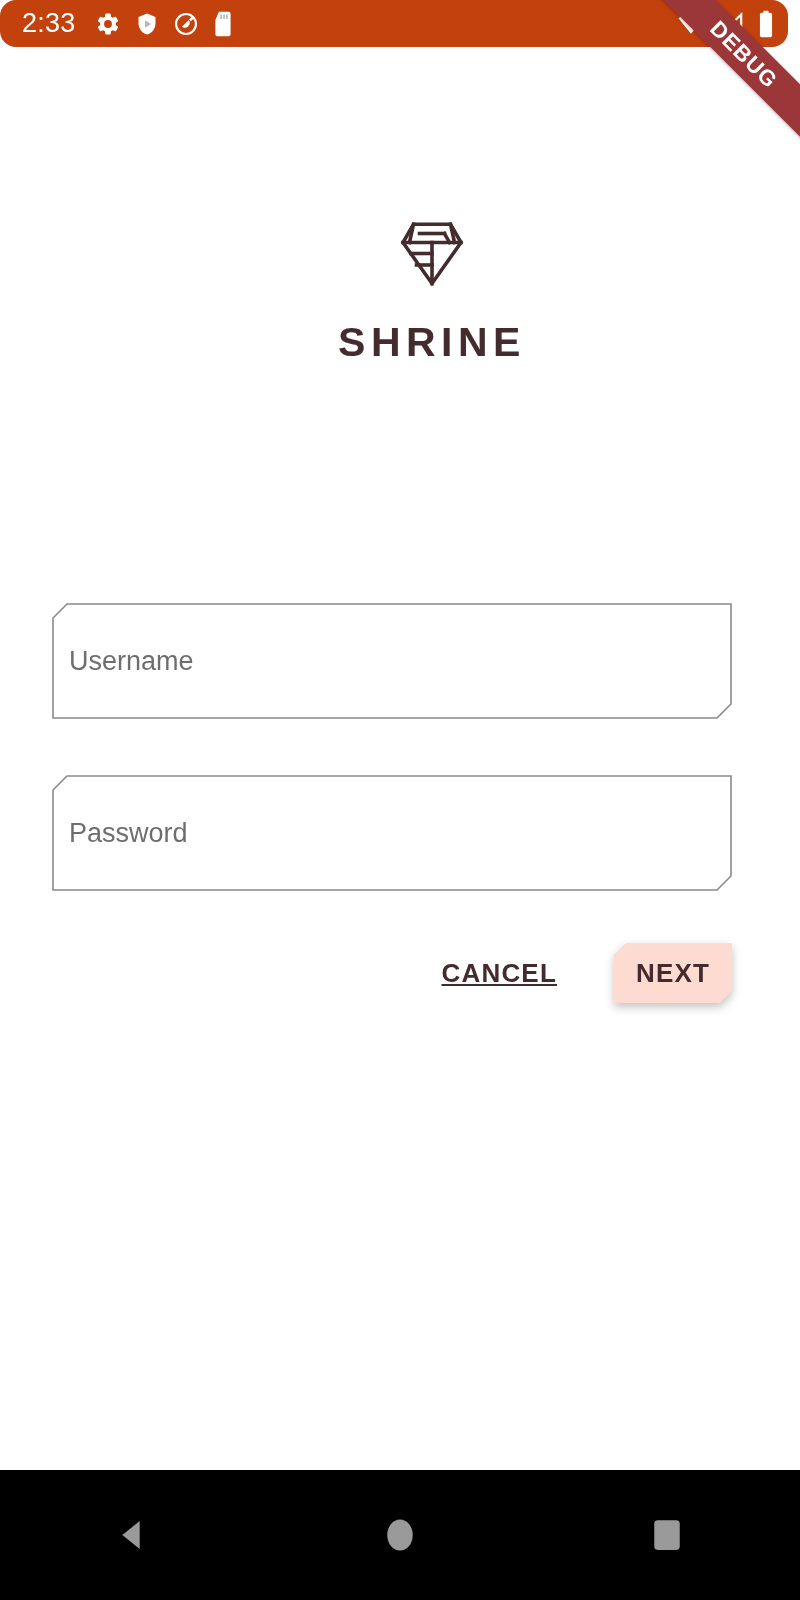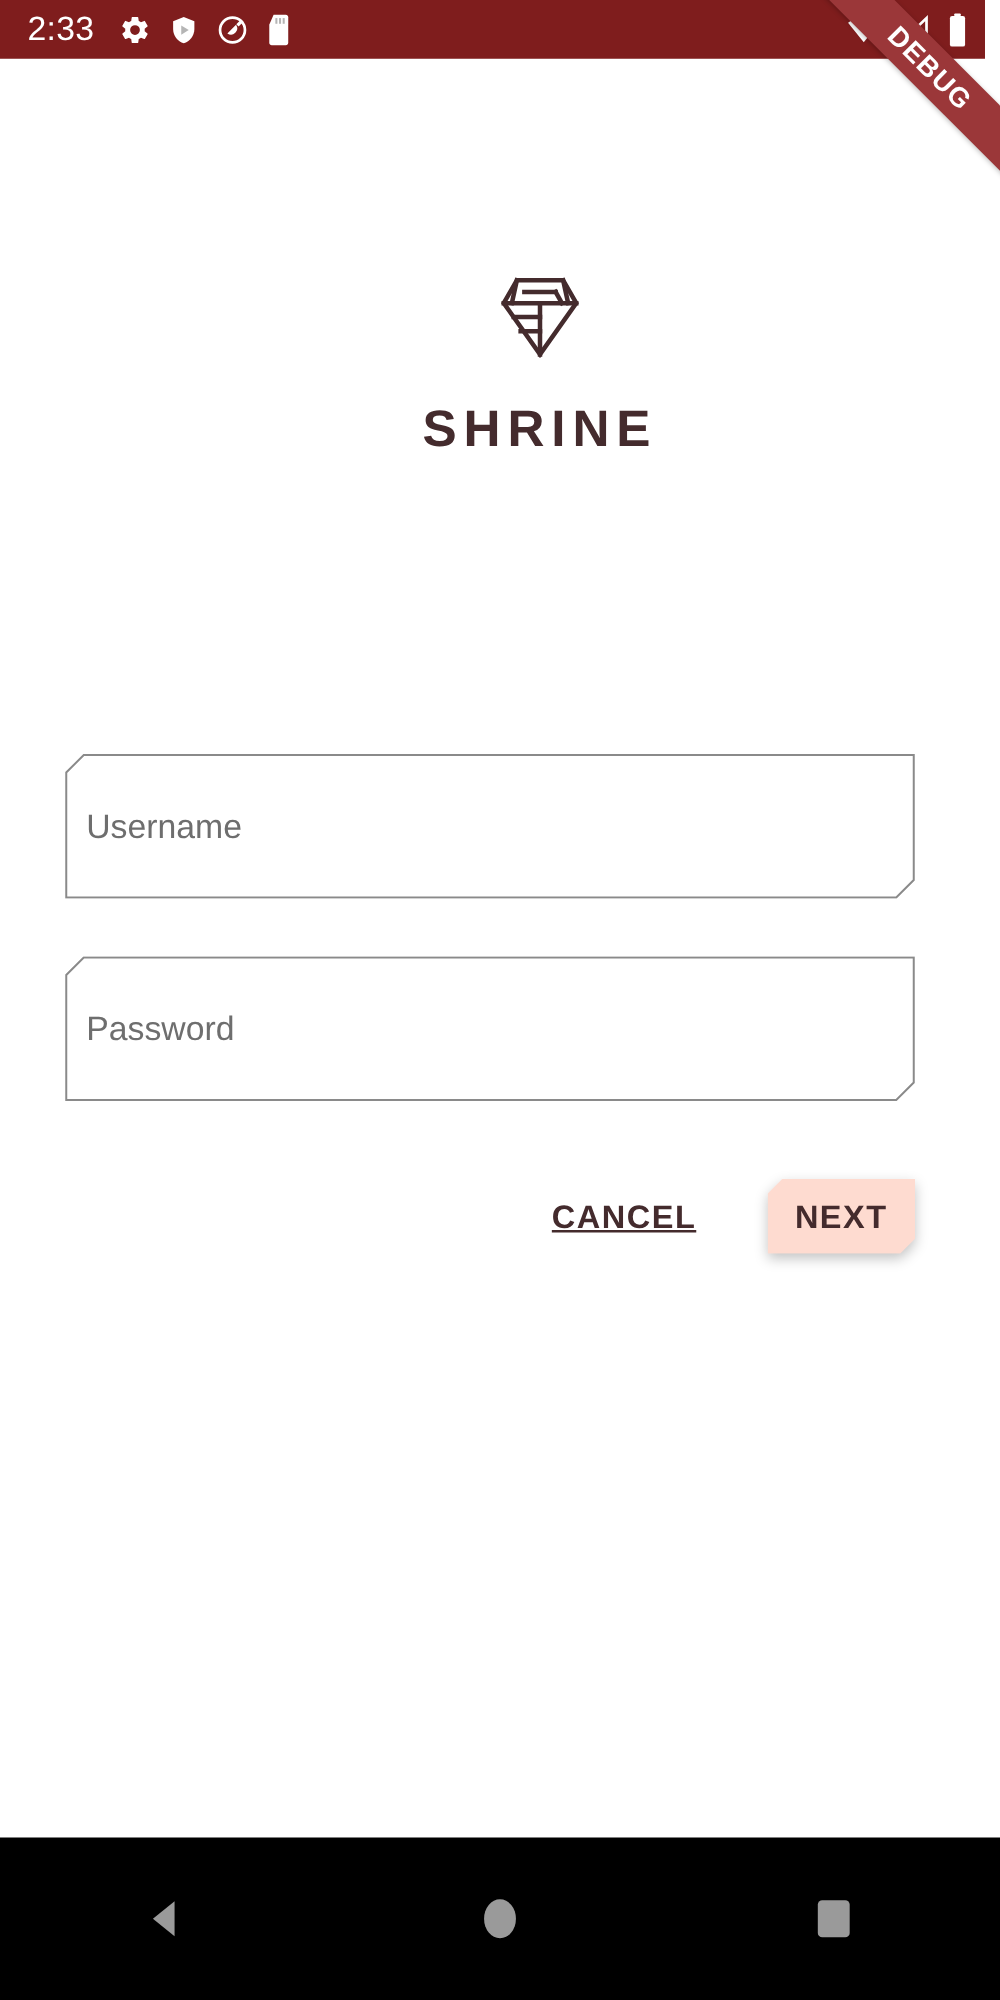--- a/index.html
+++ b/index.html
@@ -19,25 +19,26 @@
     background: #ffffff;
     overflow: hidden;
   }
 
   
   #status-bar {
     position: absolute;
     top: 0; left: 0;
     width: 788px;
     height: 47px;
-    background: #7f1d1d;
+    background: #c2410c;
     display: flex;
     align-items: center;
     padding: 0 14px 0 22px;
     z-index: 5;
+    border-radius: 16px;
   }
   #status-clock {
     color: #ffffff;
     font-size: 27px;
     font-family: "Liberation Sans", sans-serif;
     letter-spacing: 0.2px;
     line-height: 1;
     margin-right: 20px;
     white-space: nowrap;
   }
@@ -144,21 +145,21 @@
     background: transparent;
     padding: 0 18px 0 17px;
     font-size: 27px;
     color: #442b2d;
     font-family: "Liberation Sans", sans-serif;
   }
   .cut-field input::placeholder {
     color: #6e6e6e;
     opacity: 1;
   }
-  #password-field-wrap { margin-top: 26px; }
+  #password-field-wrap { margin-top: 36px; }
 
   
   #button-row {
     position: absolute;
     top: 894px;
     left: 52px;
     width: 680px;
     height: 64px;
     display: flex;
     align-items: center;

